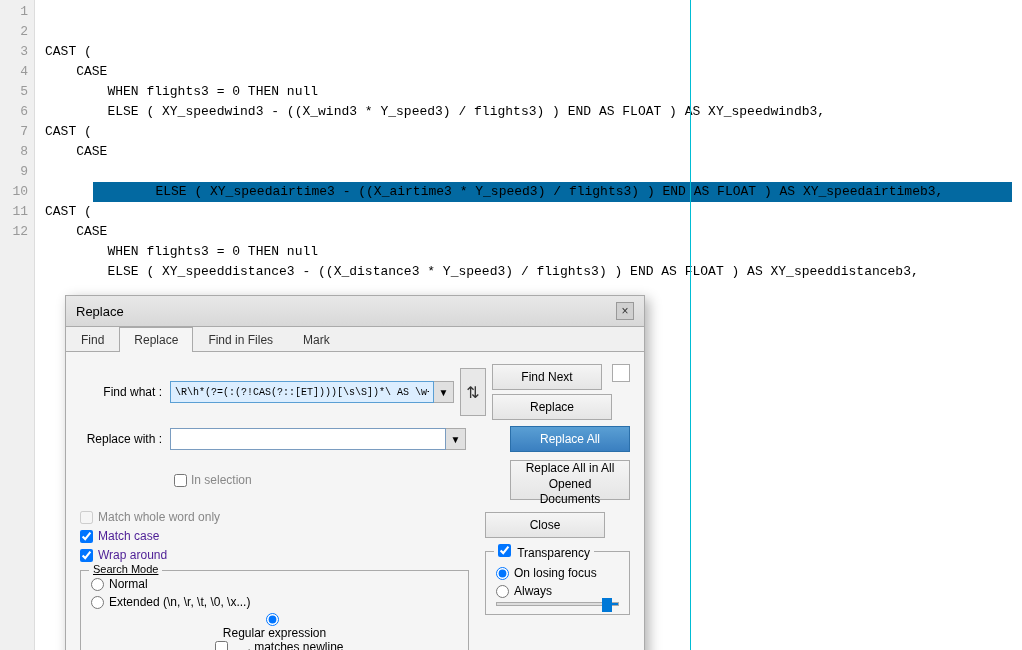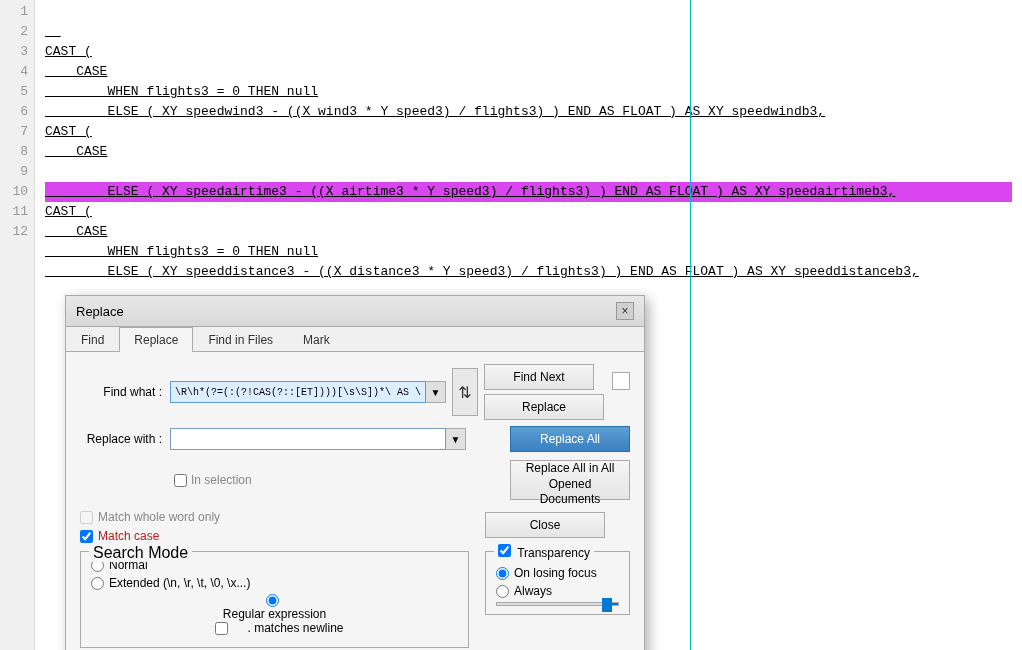--- a/index.html
+++ b/index.html
@@ -38,30 +38,30 @@
 
     .code-content {
       flex: 1;
       padding: 2px 10px;
       font-size: 13px;
       line-height: 20px;
       color: #000;
       white-space: pre;
       overflow: hidden;
       position: relative;
-      text-decoration: underline;
     }
 
     .code-line {
       height: 20px;
       display: block;
     }
 
     .code-line.highlighted {
-      background: #d946ef;
+      background: #0369a1;
+      margin-left: 48px;
     }
 
     .vertical-line {
       position: absolute;
       top: 0;
       bottom: 0;
       width: 1px;
       background: #00bcd4;
       left: 690px;
     }
@@ -230,43 +230,44 @@
       display: flex;
       align-items: center;
       margin-bottom: 5px;
     }
 
     .checkbox-row input[type="checkbox"] {
       margin-right: 5px;
     }
 
     .checkbox-row label {
-      color: #b91c1c;
+      color: #4c1d95;
       font-size: 12px;
     }
 
     .checkbox-row.disabled label {
       color: #888;
     }
 
     .group-box {
       border: 1px solid #aaa;
       padding: 6px 10px 8px;
       margin-top: 8px;
       position: relative;
     }
 
     .group-box-title {
       position: absolute;
       top: -8px;
       left: 8px;
       background: #f5f5f5;
       padding: 0 4px;
-      font-size: 16px;
-      color: #000;
+      font-size: 11px;
+      color: #000;
+      text-decoration: underline;
     }
 
     .radio-row {
       display: flex;
       align-items: center;
       margin-bottom: 4px;
     }
 
     .radio-row input[type="radio"] {
       margin-right: 5px;
@@ -382,21 +383,21 @@
   <div class="dialog-body">
 
     <div style="display:flex; align-items:center; margin-bottom:6px;">
       <label class="form-label">Find what :</label>
       <div class="form-input-wrap">
         <input type="text" class="text-input find-input" style="font-size: 10px; flex: 1 1 0%;" value="\R\h*(?=(:(?!CAS(?::[ET])))[\s\S])*\ AS \w+,">
         <div class="dropdown-arrow">▼</div>
       </div>
       <div class="swap-btn" style="height:48px; display:flex; align-items:center; justify-content:center; margin-left:6px; margin-right:6px; width:26px; background:#e8e8e8; border:1px solid #aaa; font-size:16px; cursor:pointer;">⇅</div>
       <div style="display:flex; flex-direction:column; gap:4px;">
-        <div style="display:flex; align-items:flex-end; gap:12px;">
+        <div style="display:flex; align-items:flex-start; gap:4px;">
           <button class="action-btn" style="width:110px;">Find Next</button>
           <div class="checkbox-cell"></div>
         </div>
         <button class="action-btn" style="width:120px;">Replace</button>
       </div>
     </div>
 
     <div style="display:flex; align-items:center; margin-bottom:8px;">
       <label class="form-label">Replace with :</label>
       <div class="form-input-wrap">
@@ -419,20 +420,24 @@
     <div style="display:flex; gap:16px;">
 
       <div style="flex:1;">
         <div class="checkbox-row disabled">
           <input type="checkbox" id="mww" disabled="" style="">
           <label for="mww" style="color:#888;">Match whole word only</label>
         </div>
         <div class="checkbox-row">
           <input type="checkbox" id="mc" checked="" style="">
           <label for="mc">Match case</label>
+        </div>
+        <div class="checkbox-row">
+          <input type="checkbox" id="wa" checked="" style="">
+          <label for="wa">Wrap around</label>
         </div>
 
         <div class="group-box">
           <span class="group-box-title">Search Mode</span>
           <div class="radio-row">
             <input type="radio" name="searchmode" id="sm_normal" style="">
             <label for="sm_normal">Normal</label>
           </div>
           <div class="radio-row">
             <input type="radio" name="searchmode" id="sm_ext" style="">

